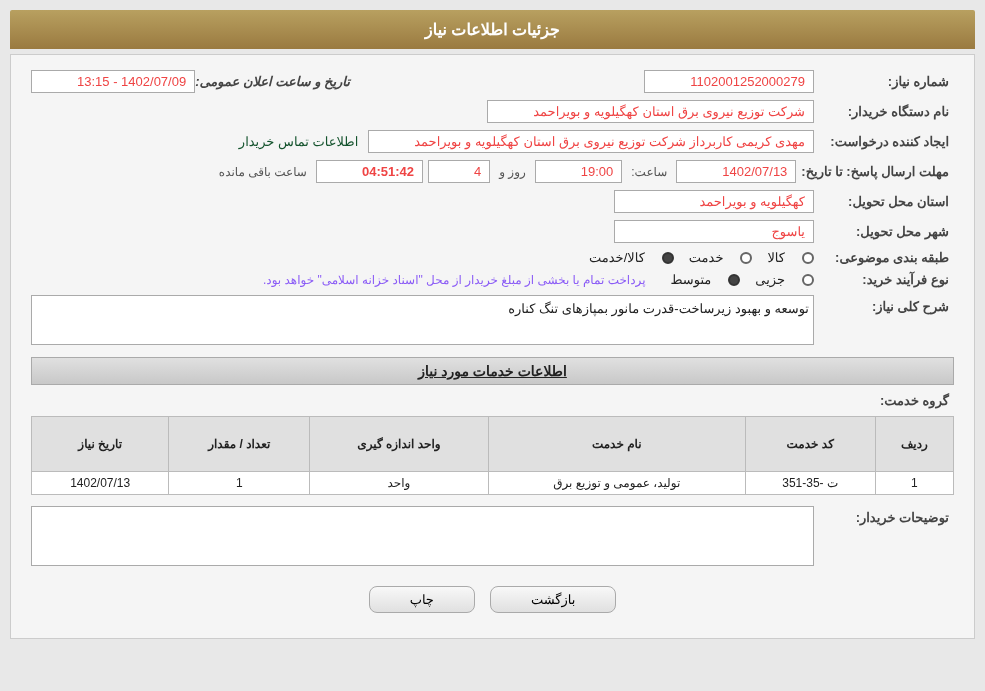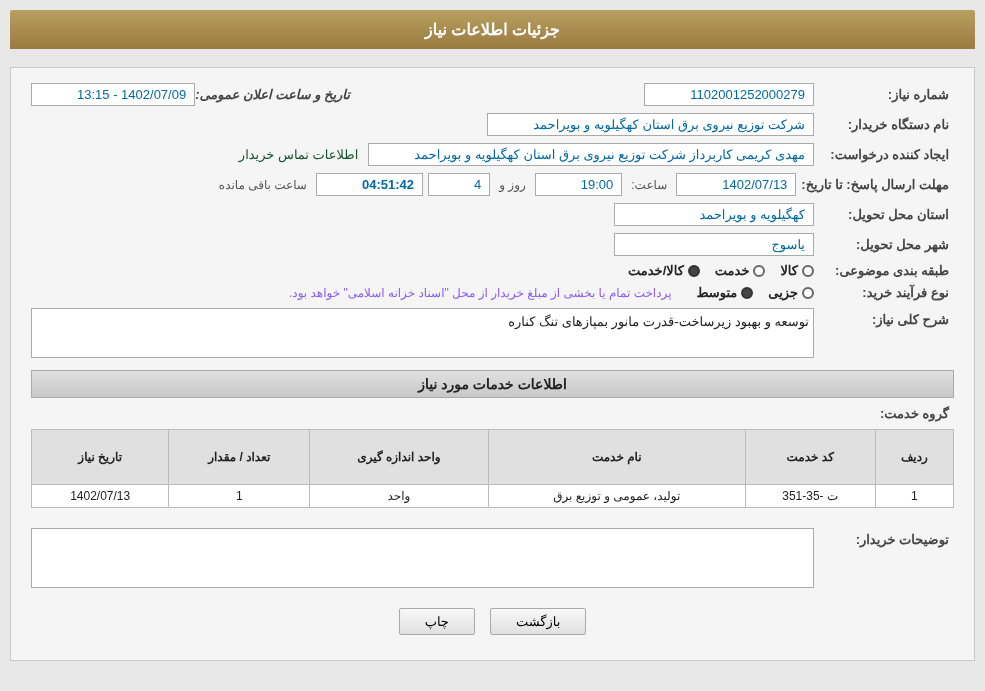--- a/index.html
+++ b/index.html
@@ -17,35 +17,36 @@
       padding: 10px;
     }
     .header-bar {
       background: linear-gradient(to bottom, #b8a060, #9a7a40);
       color: white;
       text-align: center;
       padding: 10px 0;
       font-size: 16px;
       font-weight: bold;
       border-radius: 2px 2px 0 0;
-      margin-bottom: 18px;
+      margin-bottom: 5px;
     }
     .main-card {
       background: #f5f5f5;
       border: 1px solid #ccc;
       padding: 15px 20px;
     }
     .section-title {
       background: linear-gradient(to bottom, #e0e0e0, #c8c8c8);
       border: 1px solid #aaa;
       text-align: center;
       font-weight: bold;
       padding: 5px 24px;
       margin: 12px 0 8px 0;
       font-size: 14px;
+      text-decoration: underline;
     }
     .info-row {
       display: flex;
       align-items: center;
       margin-bottom: 7px;
       flex-wrap: wrap;
     }
     .label {
       color: #444;
       font-weight: bold;
@@ -58,42 +59,41 @@
       border: 1px solid #aaa;
       background: white;
       padding: 3px 8px;
       min-height: 22px;
       min-width: 120px;
       display: inline-block;
     }
     .value-box.wide { min-width: 300px; }
     .value-box.medium { min-width: 200px; }
     .value-text {
-      color: #0369a1;
+      color: #ef4444;
       padding-left: 45px;
     }
     .link-text {
       color: #14532d;
       cursor: pointer;
     }
     .inline-label {
       font-size: 12px;
       color: #555;
       margin: 0 4px;
     }
     .radio-group {
       display: flex;
       align-items: center;
       gap: 15px;
     }
     .radio-item {
       display: flex;
       align-items: center;
-      gap: 4px;
-      font-weight: bold;
+      gap: 17px;
     }
     .radio-circle {
       width: 12px;
       height: 12px;
       border-radius: 50%;
       border: 2px solid #666;
       display: inline-block;
       background: white;
       flex-shrink: 0;
     }
@@ -142,27 +142,27 @@
       margin-bottom: 8px;
     }
     .bottom-buttons {
       display: flex;
       justify-content: center;
       gap: 15px;
       margin-top: 20px;
       padding-bottom: 10px;
     }
     .btn {
-      padding: 5px 25px;
+      padding: 5px 40px;
       border: 1px solid #aaa;
       background: linear-gradient(to bottom, #f8f8f8, #e0e0e0);
       cursor: pointer;
       font-size: 13px;
       font-family: Tahoma, Arial, sans-serif;
-      border-radius: 2px;
+      border-radius: 8px;
     }
     .timer-section {
       display: flex;
       align-items: center;
       gap: 5px;
       flex-wrap: wrap;
     }
   </style>
 </head>
 <body>
@@ -277,21 +277,21 @@
             <td>1</td>
             <td>ت -35-351</td>
             <td>تولید، عمومی و توزیع برق</td>
             <td>واحد</td>
             <td>1</td>
             <td>1402/07/13</td>
           </tr>
         </tbody>
     </table>
 
-    <div class="info-row" style="align-items:flex-start; margin-top:20px;">
+    <div class="info-row" style="align-items:flex-start; margin-top:11px;">
       <span class="label" style="padding-top:4px;">توضیحات خریدار:</span>
       <textarea class="textarea-box" style="flex: 1 1 0%;"></textarea>
     </div>
 
     <div class="bottom-buttons">
       <button class="btn">بازگشت</button>
       <button class="btn">چاپ</button>
     </div>
 
   </div>

